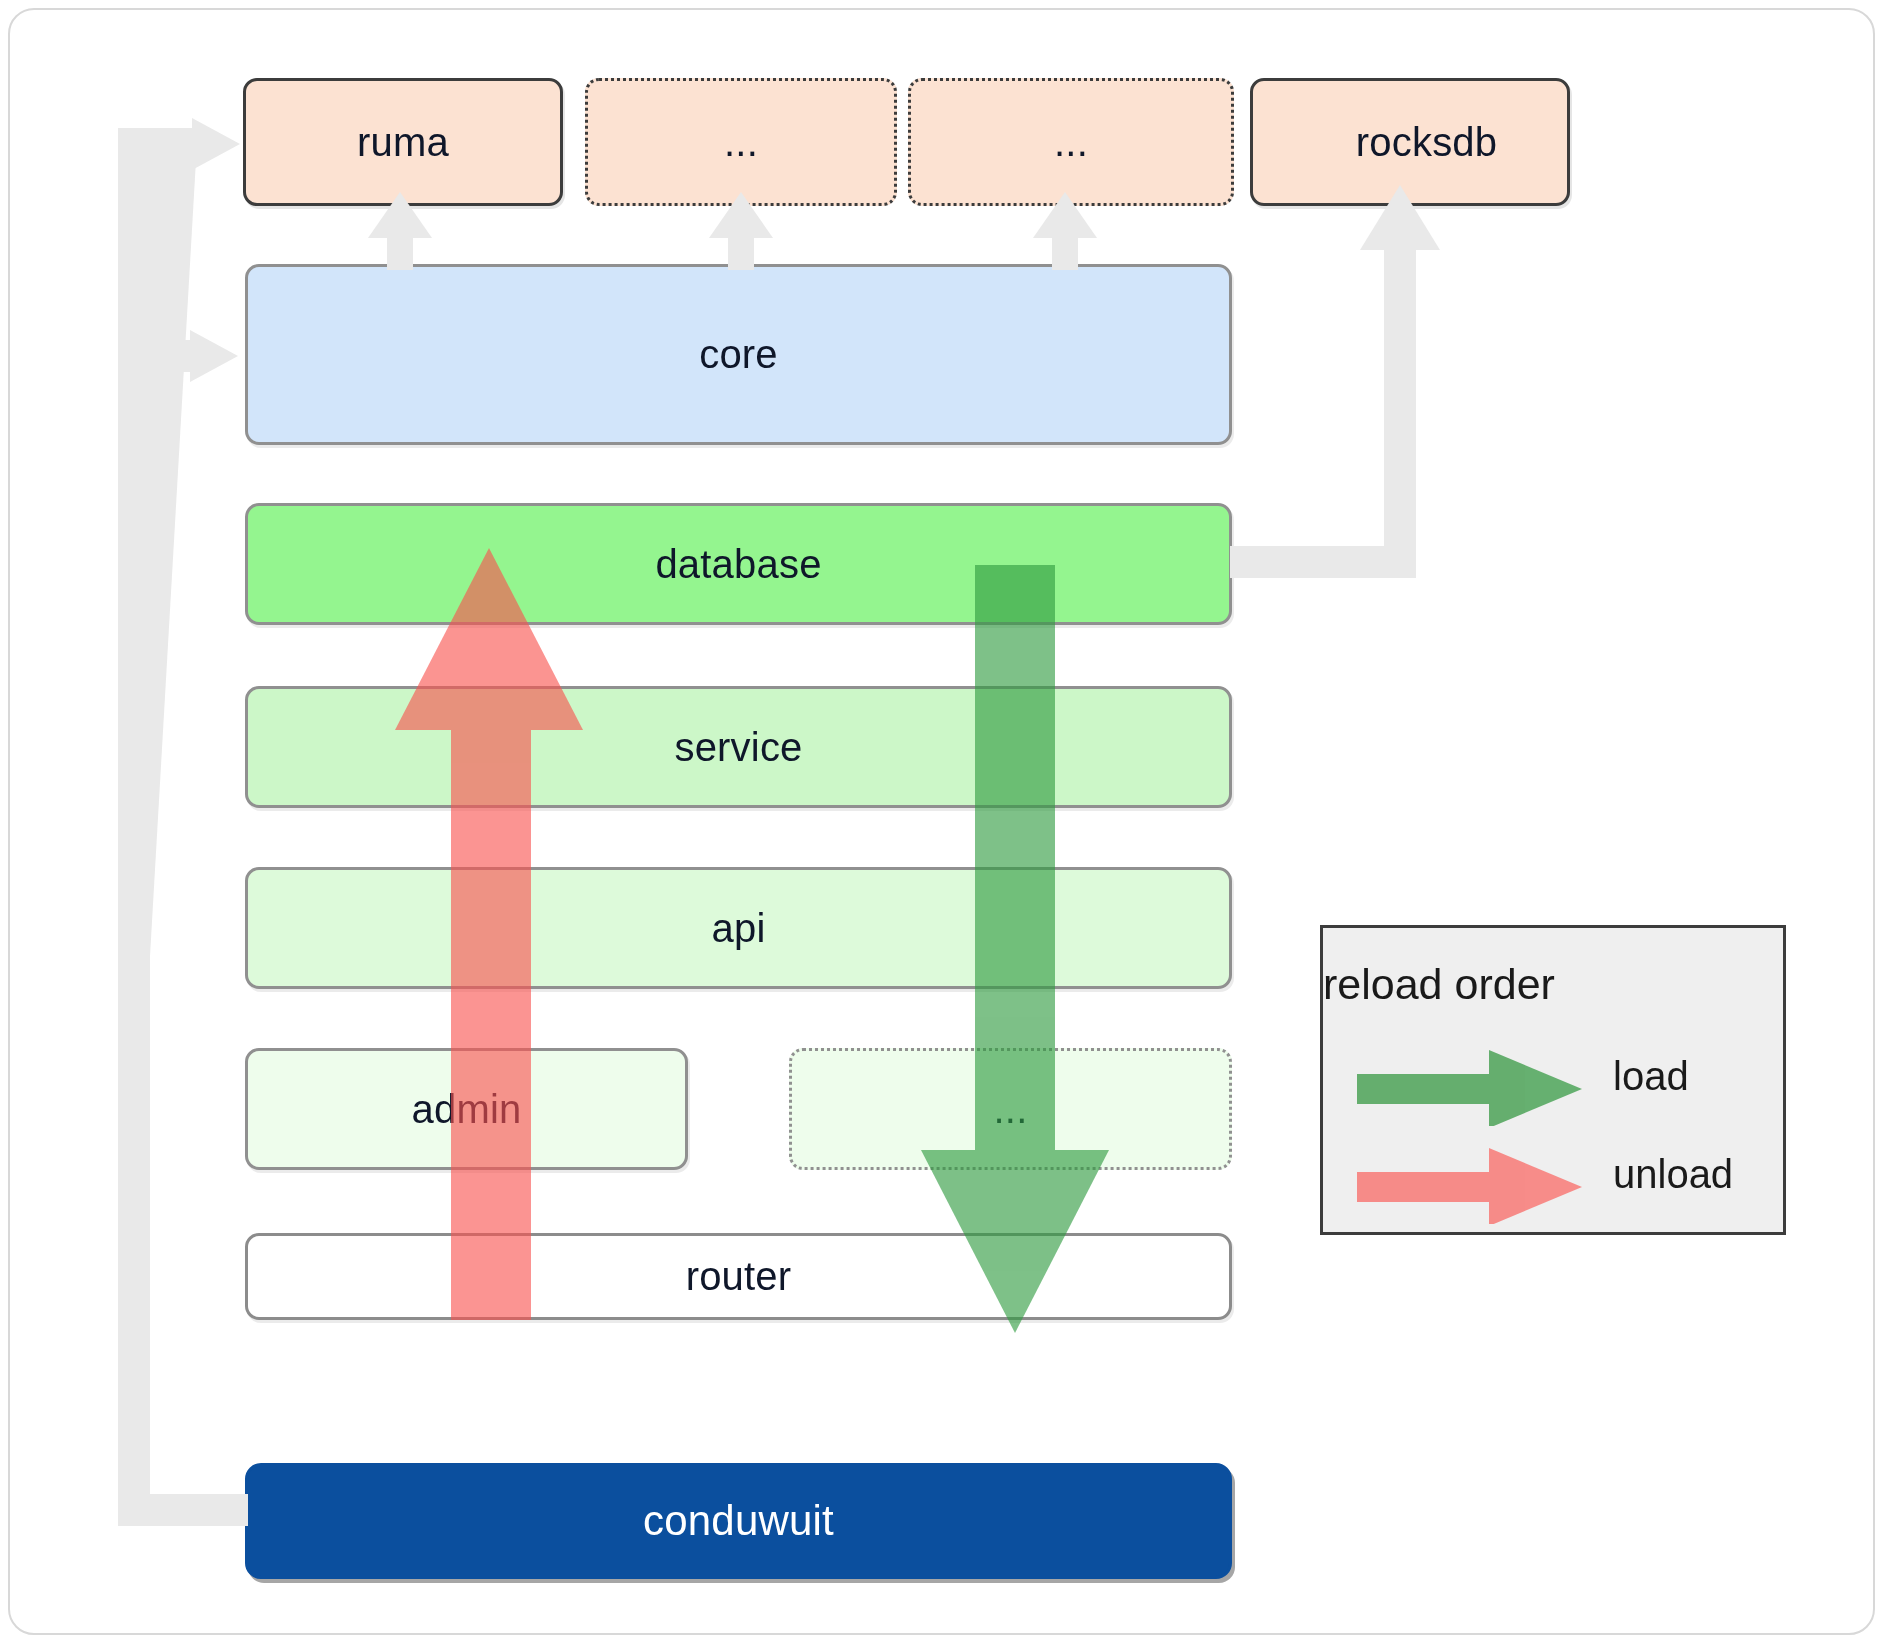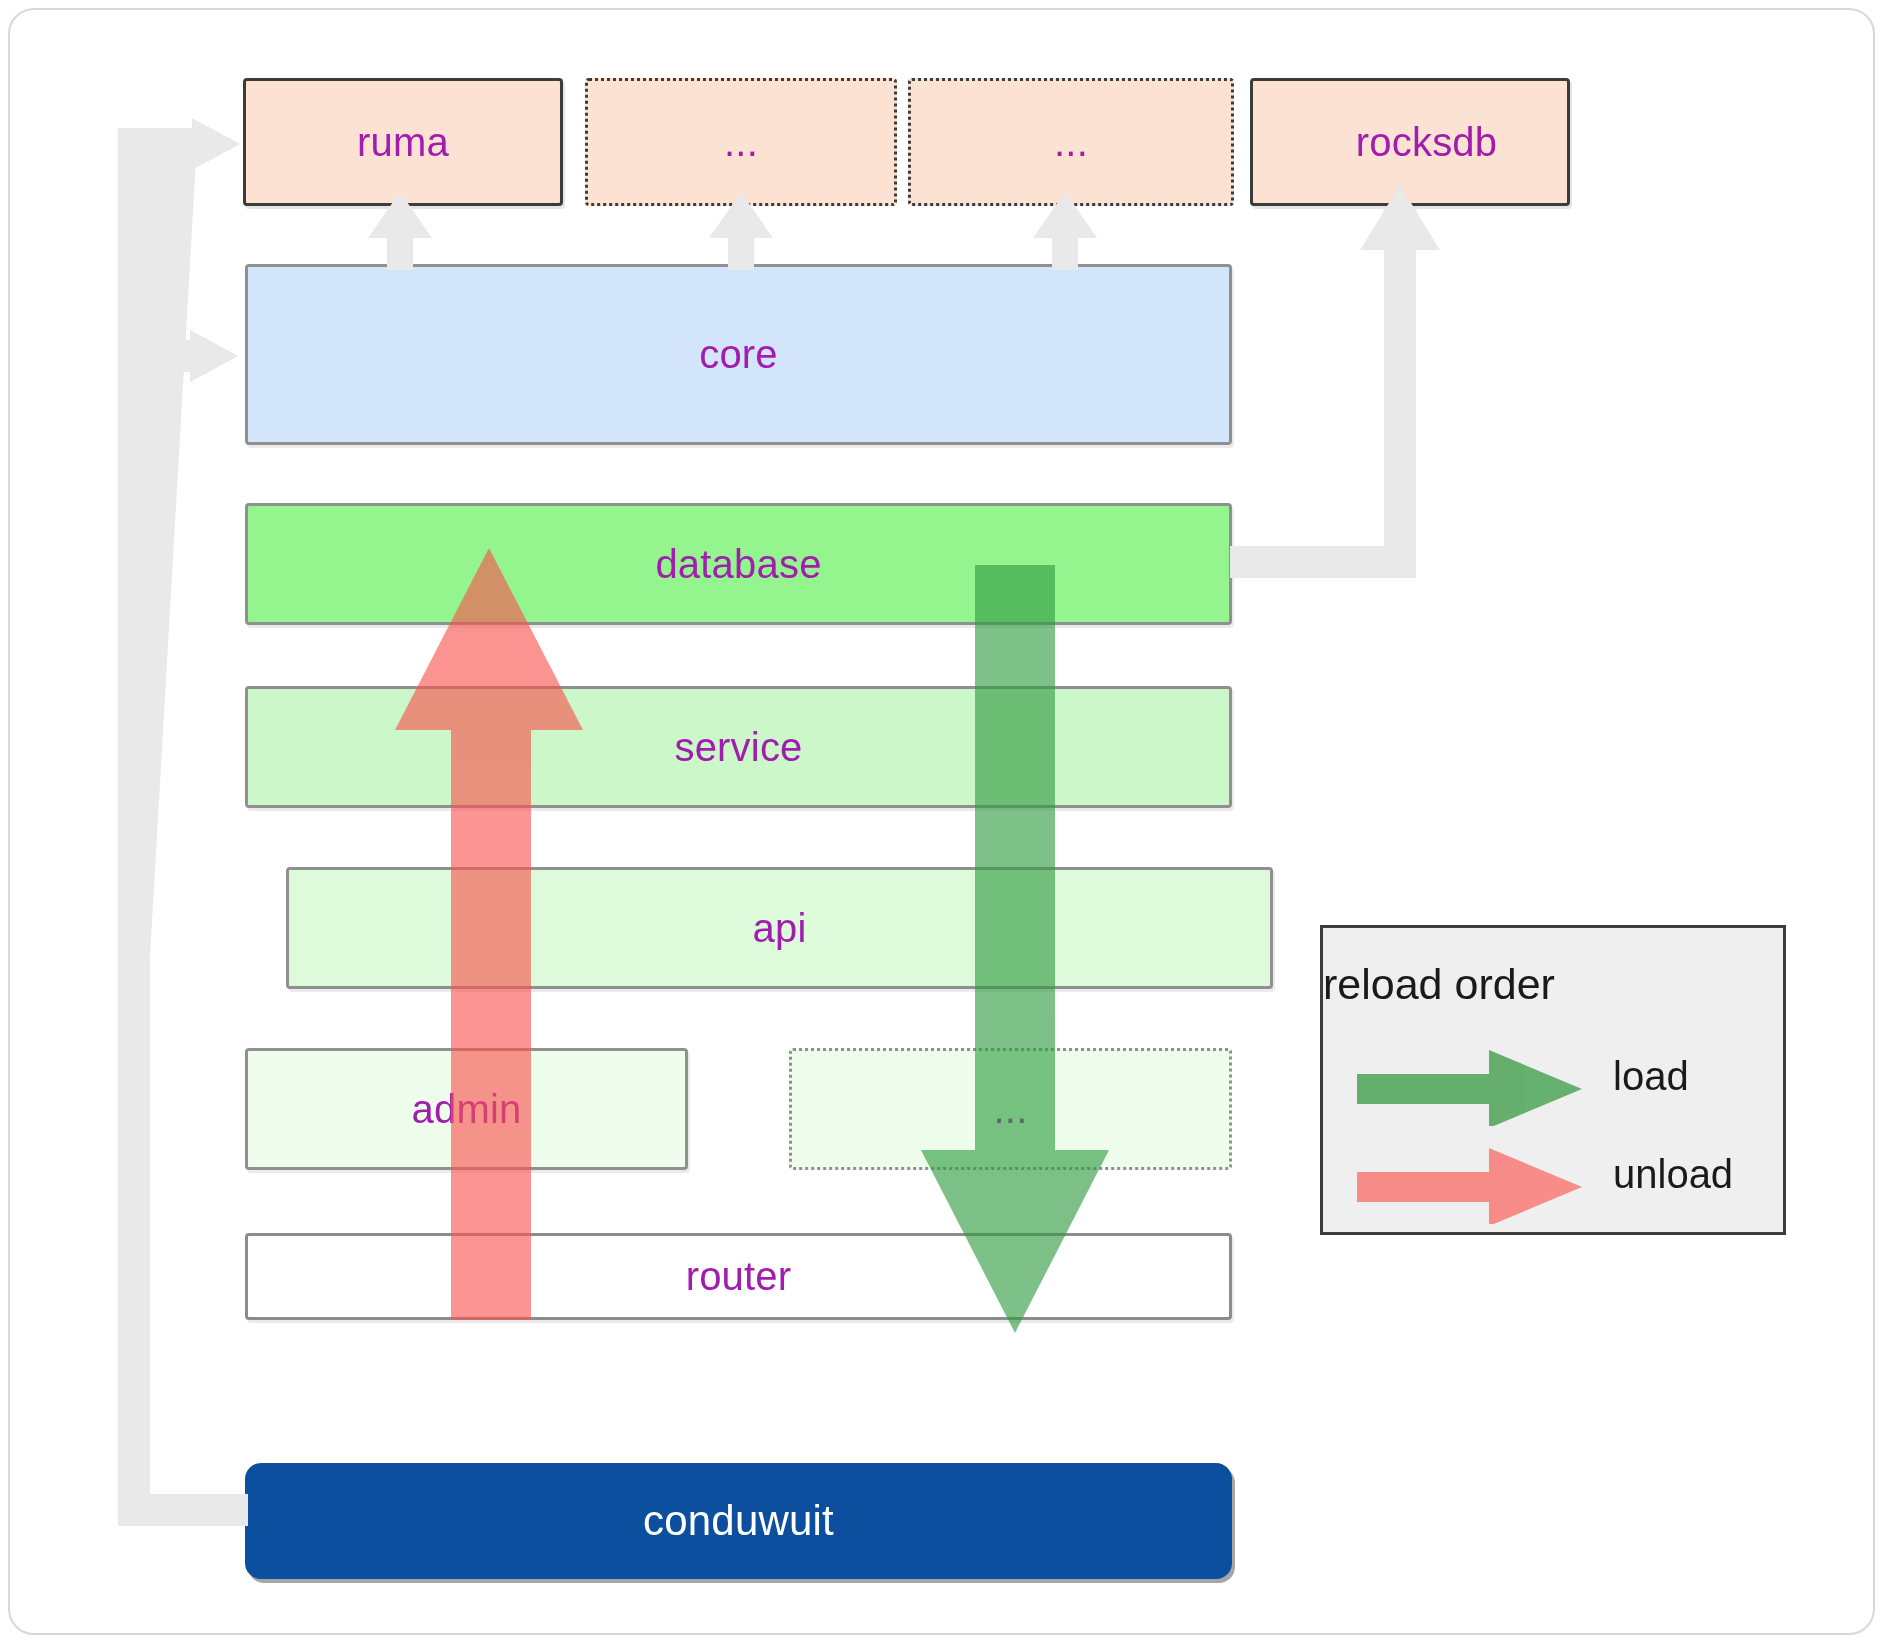--- a/index.html
+++ b/index.html
@@ -6,36 +6,36 @@
   body{font-family:"Liberation Sans",sans-serif;}
   #stage{position:relative;width:1883px;height:1643px;overflow:hidden;background:#fff;}
 
   .frame{
     position:absolute;left:8px;top:8px;width:1867px;height:1627px;
     border:2px solid #d8d8d8;border-radius:26px;background:#ffffff;box-sizing:border-box;
   }
 
   .box{
     position:absolute;box-sizing:border-box;display:flex;align-items:center;justify-content:center;
-    border-radius:4px;color:#a21caf;font-size:40px;letter-spacing:.2px;
+    border-radius:14px;color:#0f172a;font-size:40px;letter-spacing:.2px;
   }
   .box .lbl{position:relative;z-index:2;}
 
   
   .dep{background:#fce2d2;border:3px solid #3c3c3c;box-shadow:2px 3px 0 rgba(0,0,0,.10);}
   .dep.dotted{border:3px dotted #3c3c3c;box-shadow:none;}
 
   
   .layer{border:3px solid #909090;box-shadow:2px 3px 0 rgba(0,0,0,.08);}
   .layer.dotted{border:3px dotted #909090;box-shadow:none;}
 
   .core{background:#d2e5fa;}
   .l-database{background:#94f58f;}
   .l-service{background:#ccf7c8;}
-  .l-api{background:#ddfada;margin-left:41px;}
+  .l-api{background:#ddfada;}
   .l-admin{background:#eefdec;}
   .l-dots{background:#eefdec;}
   .l-router{background:#ffffff;border-color:#8c8c8c;}
 
   .app{background:#0b4f9e;border:3px solid #0b4f9e;border-radius:16px;color:#ffffff;
        box-shadow:3px 4px 0 rgba(0,0,0,.35);font-size:42px;}
 
   svg.overlay{position:absolute;left:0;top:0;width:1883px;height:1643px;pointer-events:none;}
   svg.under{z-index:1;}
   svg.over{z-index:5;}

